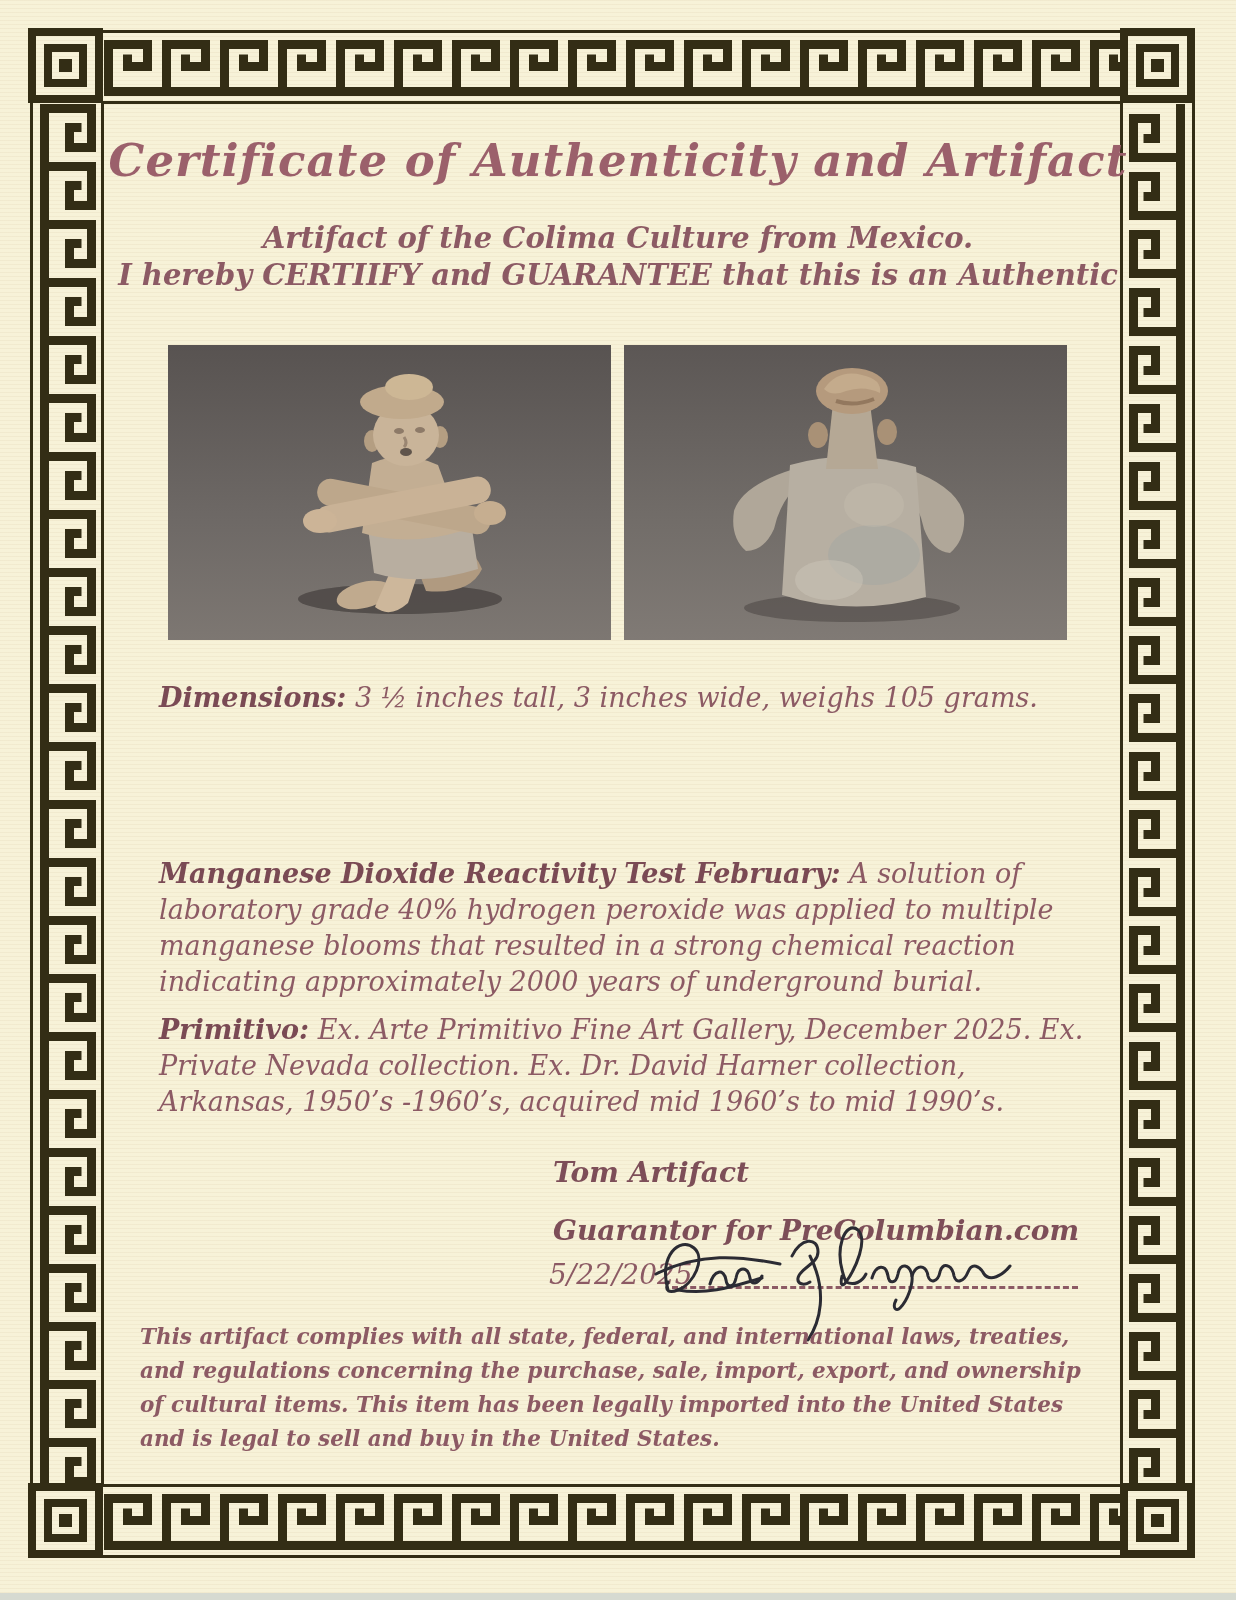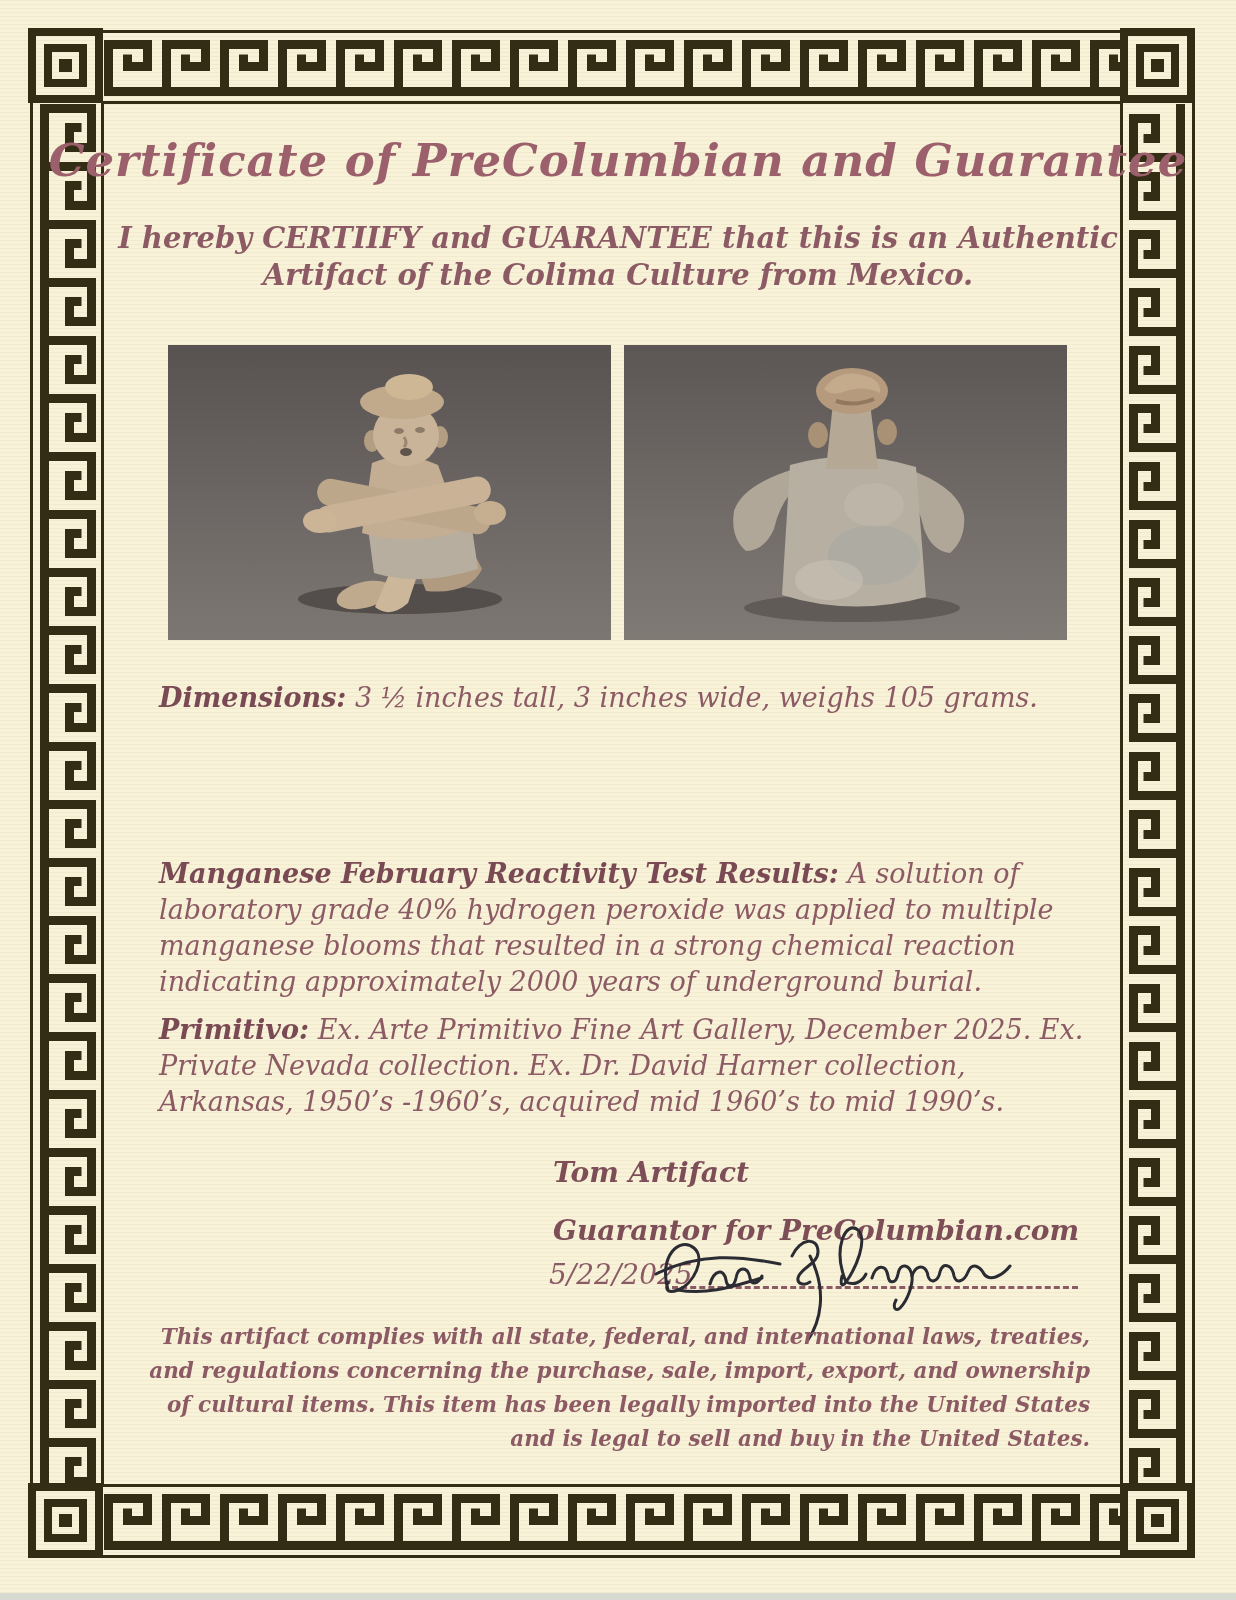--- a/index.html
+++ b/index.html
@@ -29,21 +29,21 @@
     left:143px;width:938px;margin:16px;
     font-size:27px;color:#8c5a64;line-height:36px;
   }
   .lbl{font-weight:bold;color:#7a4a54;margin-right:.32em;}
   .sig-name{left:553px;top:1156px;font-size:28px;font-weight:bold;color:#7d4e58;}
   .sig-role{left:553px;top:1214px;font-size:28px;font-weight:bold;color:#7d4e58;}
   .sig-date{left:549px;top:1258px;font-size:28px;color:#8c5a64;}
   .sig-line{left:672px;top:1262px;width:406px;height:24px;border-bottom:3px dashed #8c5a64;}
   .signature-svg{left:650px;top:1212px;}
   .compliance{
-    left:140px;width:950px;top:1320px;text-align:right;
+    left:140px;width:950px;top:1320px;text-align:left;
     font-size:21.5px;font-weight:bold;color:#8c5a64;line-height:34px;
   }
   .scan-edge{left:0;right:0;bottom:0;height:7px;background:#d6dad1;}
 </style>
 </head>
 <body>
 
 <div id="page">
 
   <svg class="frame" width="1236" height="1600" viewBox="0 0 1236 1600" xmlns="http://www.w3.org/2000/svg" xmlns:xlink="http://www.w3.org/1999/xlink" aria-hidden="true">
@@ -77,25 +77,25 @@
     <rect x="104" y="1494" width="1017" height="56" fill="url(#pBottom)"></rect>
     <rect x="40" y="104" width="56" height="1380" fill="url(#pLeft)"></rect>
     <rect x="1129" y="104" width="56" height="1380" fill="url(#pRight)"></rect>
 
     <use xlink:href="#gk-corner" href="#gk-corner" x="28" y="28"></use>
     <use xlink:href="#gk-corner" href="#gk-corner" x="1120" y="28"></use>
     <use xlink:href="#gk-corner" href="#gk-corner" x="28" y="1483"></use>
     <use xlink:href="#gk-corner" href="#gk-corner" x="1120" y="1483"></use>
   </svg>
 
-  <div class="abs title">Certificate of PreColumbian and Guarantee</div>
+  <div class="abs title">Certificate of Authenticity and Artifact</div>
 
   <div class="abs intro">
+    <div>Artifact of the Colima Culture from Mexico.</div>
     <div>I hereby CERTIIFY and GUARANTEE that this is an Authentic</div>
-    <div>Artifact of the Colima Culture from Mexico.</div>
   </div>
 
   <div class="abs photos">
 
     <svg width="443" height="295" viewBox="0 0 443 295" xmlns="http://www.w3.org/2000/svg" aria-hidden="true">
       <defs>
         <linearGradient id="bgF" x1="0" y1="0" x2="0" y2="1">
           <stop offset="0" stop-color="#585351"></stop>
           <stop offset="0.6" stop-color="#6e6966"></stop>
           <stop offset="1" stop-color="#7d7772"></stop>
@@ -160,21 +160,21 @@
       <ellipse cx="228" cy="46" rx="36" ry="23" fill="#b59a7d"></ellipse>
       <path d="M200 44 Q214 24 238 30 Q258 34 256 48 Q240 40 222 46 Q208 52 200 44 Z" fill="#c4ab8c"></path>
       <path d="M212 56 Q230 62 250 54" stroke="#93785e" stroke-width="4" fill="none"></path>
     </svg>
   </div>
 
   <p class="abs section" style="top:664px">
     <strong class="lbl">Dimensions:</strong><span>3 ½ inches tall, 3 inches wide, weighs 105 grams.</span>
   </p>
   <p class="abs section" style="top:840px">
-    <strong class="lbl">Manganese February Reactivity Test Results:</strong><span>A solution of laboratory grade 40% hydrogen peroxide was applied to multiple manganese blooms that resulted in a strong chemical reaction indicating approximately 2000 years of underground burial.</span>
+    <strong class="lbl">Manganese Dioxide Reactivity Test February:</strong><span>A solution of laboratory grade 40% hydrogen peroxide was applied to multiple manganese blooms that resulted in a strong chemical reaction indicating approximately 2000 years of underground burial.</span>
   </p>
   <p class="abs section" style="top:996px">
     <strong class="lbl">Primitivo:</strong><span>Ex. Arte Primitivo Fine Art Gallery, December 2025. Ex. Private Nevada collection. Ex. Dr. David Harner collection, Arkansas, 1950’s -1960’s, acquired mid 1960’s to mid 1990’s.</span>
   </p>
 
   <div class="abs sig-name">Tom Artifact</div>
   <div class="abs sig-role">Guarantor for PreColumbian.com</div>
   <div class="abs sig-date">5/22/2025</div>
   <div class="abs sig-line"></div>
 

